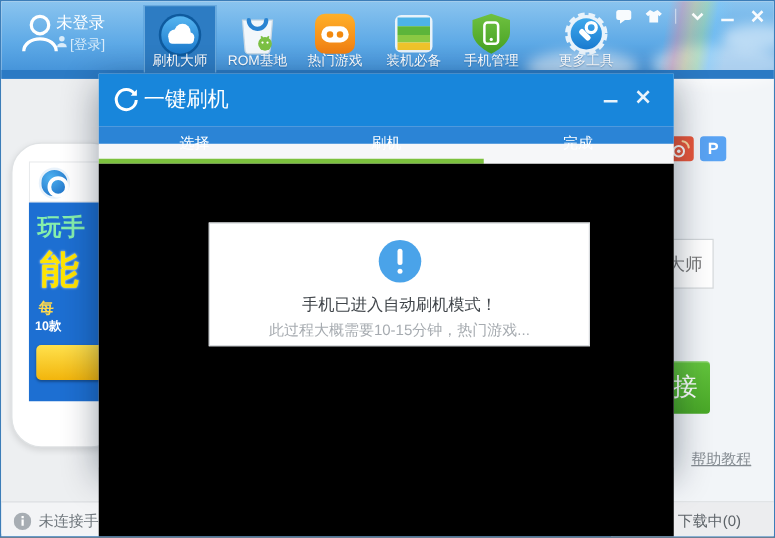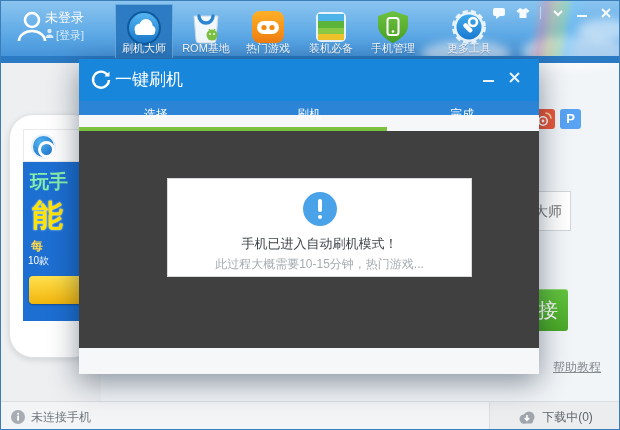--- a/index.html
+++ b/index.html
@@ -42,21 +42,21 @@
   .logo-strip { position:absolute; left:0; top:0; right:0; height:33px; background:#fff; border:1px solid #e8eaec; }
   .logo-circle { position:absolute; left:7px; top:4px; width:25px; height:25px; border-radius:50%;
                  background:radial-gradient(circle at 35% 30%, #4fb2f0, #1566c0); border:2px solid #e8f2fb; }
   .logo-circle::after { content:""; position:absolute; left:5px; top:5px; width:11px; height:11px;
                  border:3px solid #fff; border-radius:50%; }
   .banner { position:absolute; left:0; top:33px; right:0; height:159px; background:#1d6fd2; overflow:hidden; }
   .bn1 { position:absolute; left:7px; top:7px; color:#86efac; font-size:19px; font-weight:bold; white-space:nowrap; }
   .bn2 { position:absolute; left:9px; top:33px; color:#ffe400; font-size:31px; font-weight:bold;
          text-shadow:0 0 2px #fff; white-space:nowrap; }
   .bn3 { position:absolute; left:8px; top:76px; color:#ffd94d; font-size:12px; font-weight:bold; white-space:nowrap; }
-  .bn4 { position:absolute; left:5px; top:92px; color:#fff; font-size:10px; white-space:nowrap; }
+  .bn4 { position:absolute; left:5px; top:92px; color:#fff; font-size:10px; white-space:nowrap;font-weight:bold; }
   .bn-btn { position:absolute; left:6px; top:114px; width:72px; height:28px; border-radius:4px;
             background:linear-gradient(180deg,#ffe14d,#f2b50c); box-shadow:0 1px 2px rgba(0,0,0,.3); cursor:pointer; }
 
   
   .social { position:absolute; top:46px; width:21px; height:20px; border-radius:3px; cursor:pointer; }
   .social-red { left:533px; background:#e9573c; }
   .social-blue { left:559px; background:#59a3f3; color:#fff; font-size:13px; font-weight:bold;
                  text-align:center; line-height:20px; }
   .master-box { position:absolute; left:480px; top:128px; width:90px; height:40px; background:#fff;
                 border:1px solid #d3d7da; color:#777; font-size:14px; text-align:right;
@@ -81,21 +81,21 @@
   .dialog { position:absolute; left:78px; top:58px; width:460px; height:315px; z-index:10;
             box-shadow:0 8px 28px rgba(0,20,40,.45); background:#f6f7f9; }
   .d-header { position:absolute; left:0; top:0; width:100%; height:42px; background:#1886db; }
   .d-title { position:absolute; left:36px; top:0; line-height:42px; color:#fff; font-size:17px; }
   .d-icon { position:absolute; left:11px; top:10px; width:22px; height:22px; }
   .d-min, .d-close { position:absolute; top:12px; width:16px; height:14px; cursor:pointer; opacity:.9; }
   .d-min { right:42px; } .d-close { right:16px; }
   .d-tabs { position:absolute; left:0; top:42px; width:100%; height:14px; background:#2b84d6; display:flex; }
   .d-tab { flex:1; text-align:center; line-height:27px; color:#fff; font-size:12px; cursor:pointer; }
   .d-progress { position:absolute; left:0; top:68px; height:4px; background:#7cc13e; }
-  .d-body { position:absolute; left:0; top:72px; width:100%; height:217px; background:#404040; }
+  .d-body { position:absolute; left:0; top:72px; width:100%; height:300px; background:#000000; }
   .info-box { position:absolute; left:88px; top:47px; width:305px; height:99px; background:#fff;
               border:1px solid #d8dbde; }
   .info-circle { position:absolute; left:50%; top:13px; transform:translateX(-50%); width:34px; height:34px;
                  border-radius:50%; background:#4aa3e9; }
   .excl-bar { position:absolute; left:15px; top:7px; width:4px; height:13px; background:#fff; border-radius:2px; }
   .excl-dot { position:absolute; left:15px; top:23px; width:4px; height:4px; background:#fff; border-radius:50%; }
   .info-title { position:absolute; left:0; top:56px; width:100%; text-align:center; color:#3f4449; font-size:13px; }
   .info-sub { position:absolute; left:0; top:77px; width:100%; text-align:center; color:#a6abb0; font-size:12px; }
   .tips { position:absolute; left:30px; top:166px; color:#9ba1a7; font-size:12px; line-height:22px; }
   .tip-link { text-decoration:underline; cursor:pointer; color:#8a9096; }

